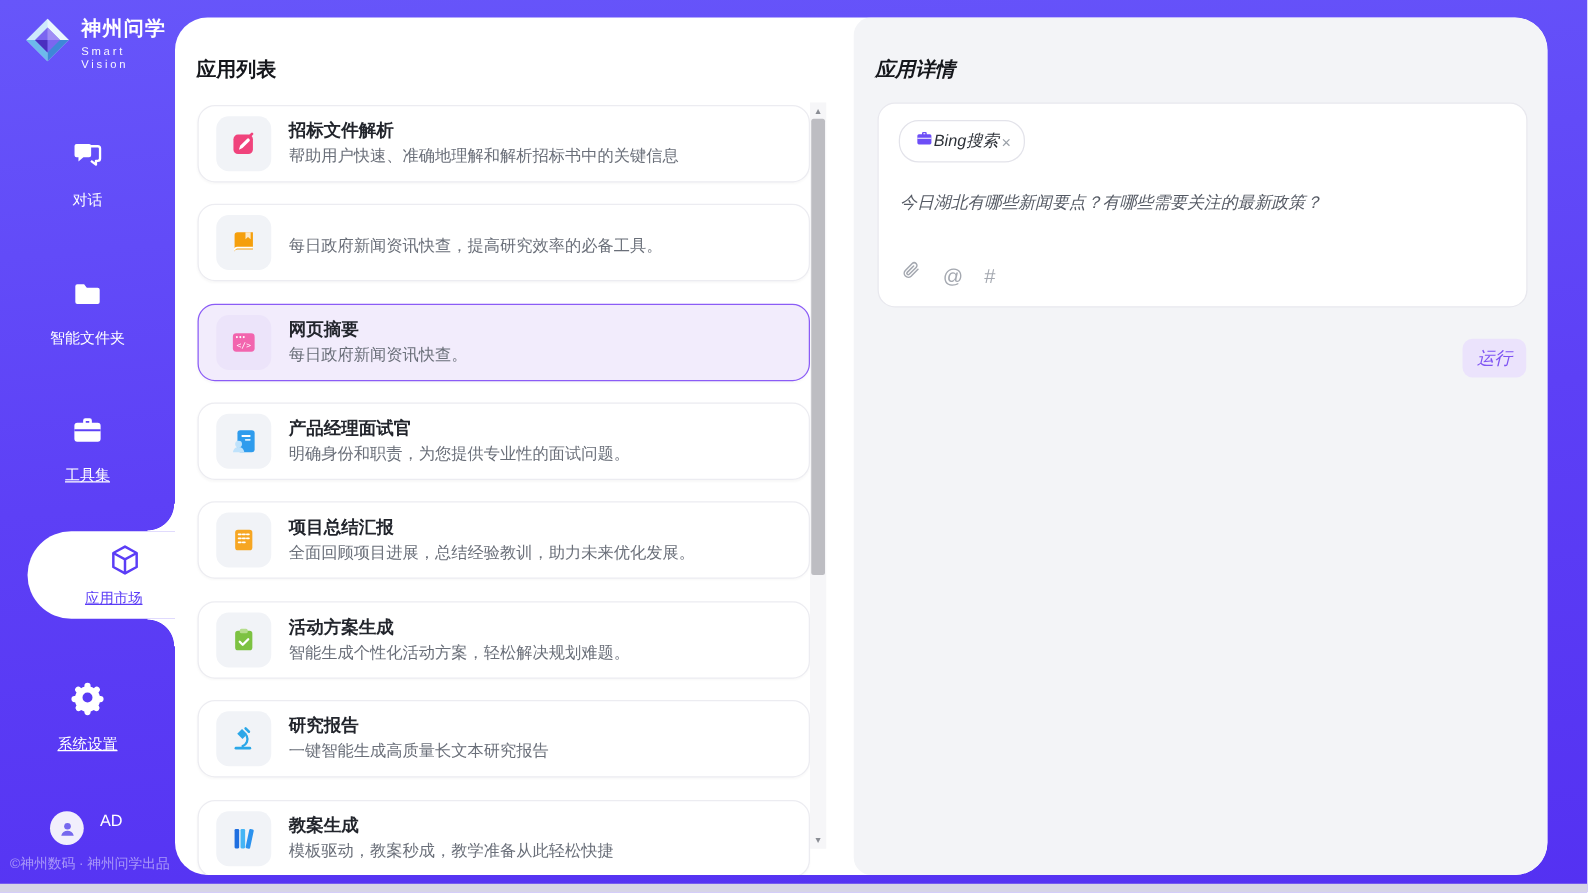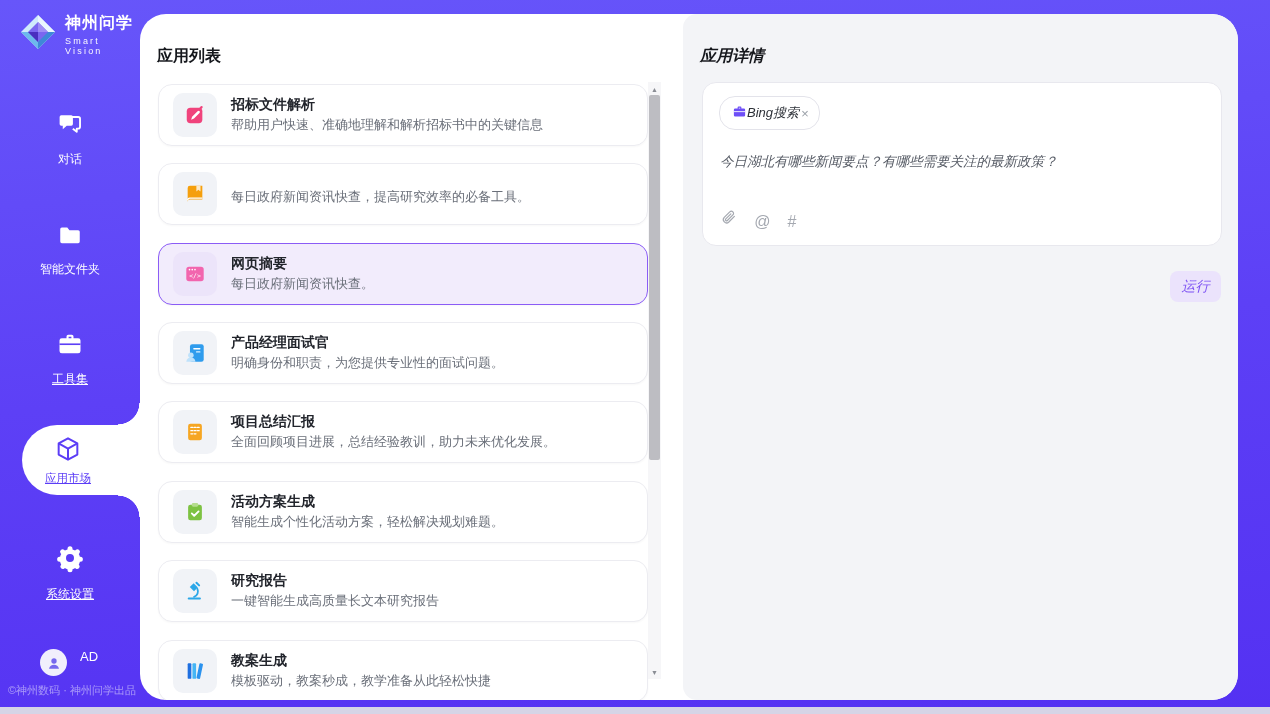--- a/index.html
+++ b/index.html
@@ -14,21 +14,21 @@
   .logo { position:absolute; left:18px; top:12px; display:flex; align-items:center; gap:7px; }
   .brand-text { display:flex; flex-direction:column; }
   .brand-name { color:#fff; font-size:16px; font-weight:700; letter-spacing:1px; }
   .brand-sub { color:rgba(255,255,255,.95); font-size:9px; letter-spacing:2.2px; margin-top:2px; }
   .nav-item { position:absolute; left:0; width:140px; display:flex; flex-direction:column; align-items:center; cursor:pointer; }
   .nav-item .lbl { color:#fff; font-size:12px; margin-top:9px; }
   .u { text-decoration:underline; }
   .ni-chat { top:110px; } .ni-folder { top:222px; } .ni-tools { top:330px; } .ni-settings { top:543px; }
 
   .nav-active { position:absolute; left:22px; top:425px; width:118px; height:70px; background:#fff;
-                border-radius:35px 0 0 35px; display:flex; flex-direction:column; align-items:center;
+                border-radius:35px 0 0 35px; display:flex; flex-direction:column; align-items:flex-end;
                 justify-content:center; padding-right:26px; cursor:pointer; }
   .nav-active .lbl { color:#5b3df6; font-size:11.5px; margin-top:4px; }
   .fillet { position:absolute; left:118px; width:22px; height:22px; }
   .fillet-top { top:403px; background:radial-gradient(22px at 0 0, rgba(255,255,255,0) 21px, #fff 21.6px); }
   .fillet-bot { top:495px; background:radial-gradient(22px at 0 100%, rgba(255,255,255,0) 21px, #fff 21.6px); }
 
   .user-row { position:absolute; left:40px; top:649px; display:flex; align-items:flex-start; }
   .avatar { width:27px; height:27px; border-radius:50%; background:#f1effc; display:flex; align-items:center; justify-content:center; }
   .user-name { color:#fff; font-size:13px; margin-left:13px; }
   .sb-footer { position:absolute; left:8px; top:683px; color:rgba(255,255,255,.48); font-size:11px; white-space:nowrap; }

